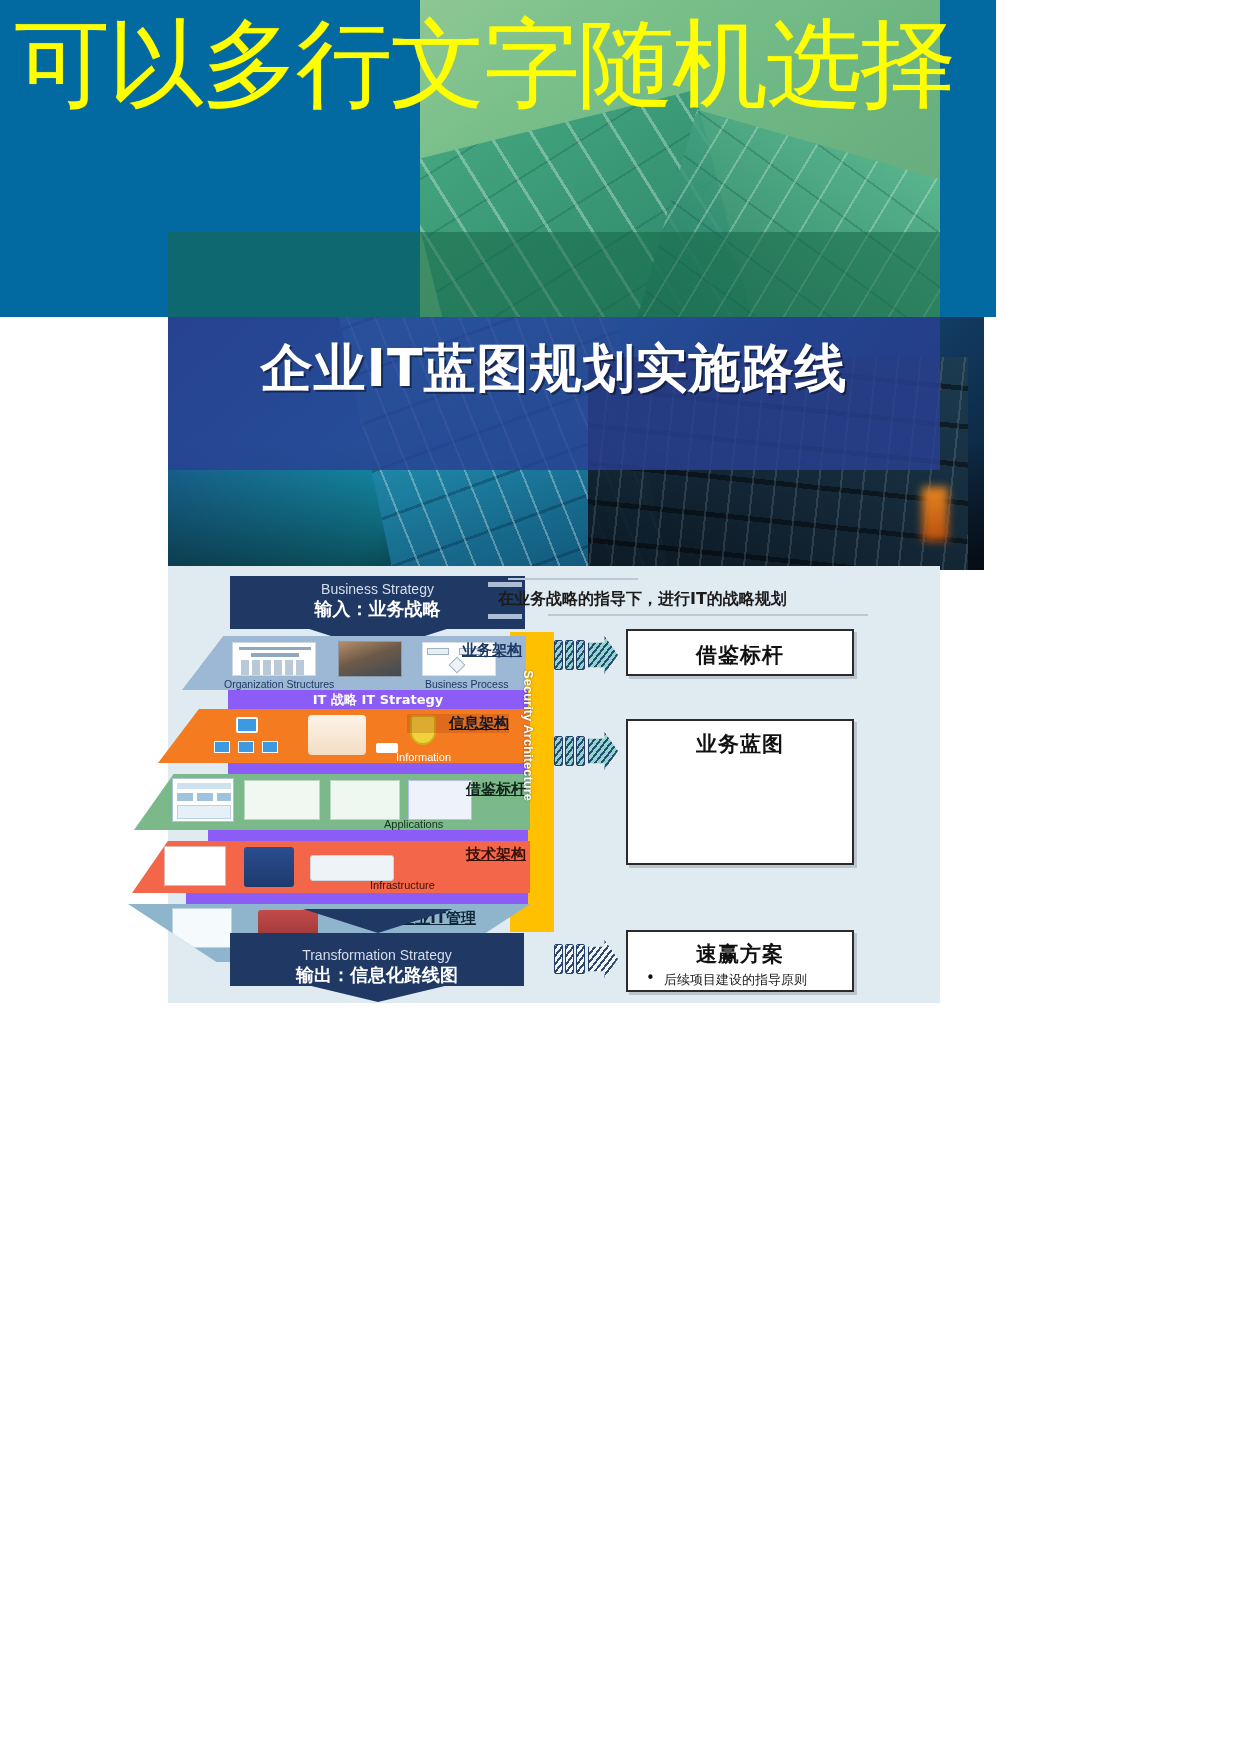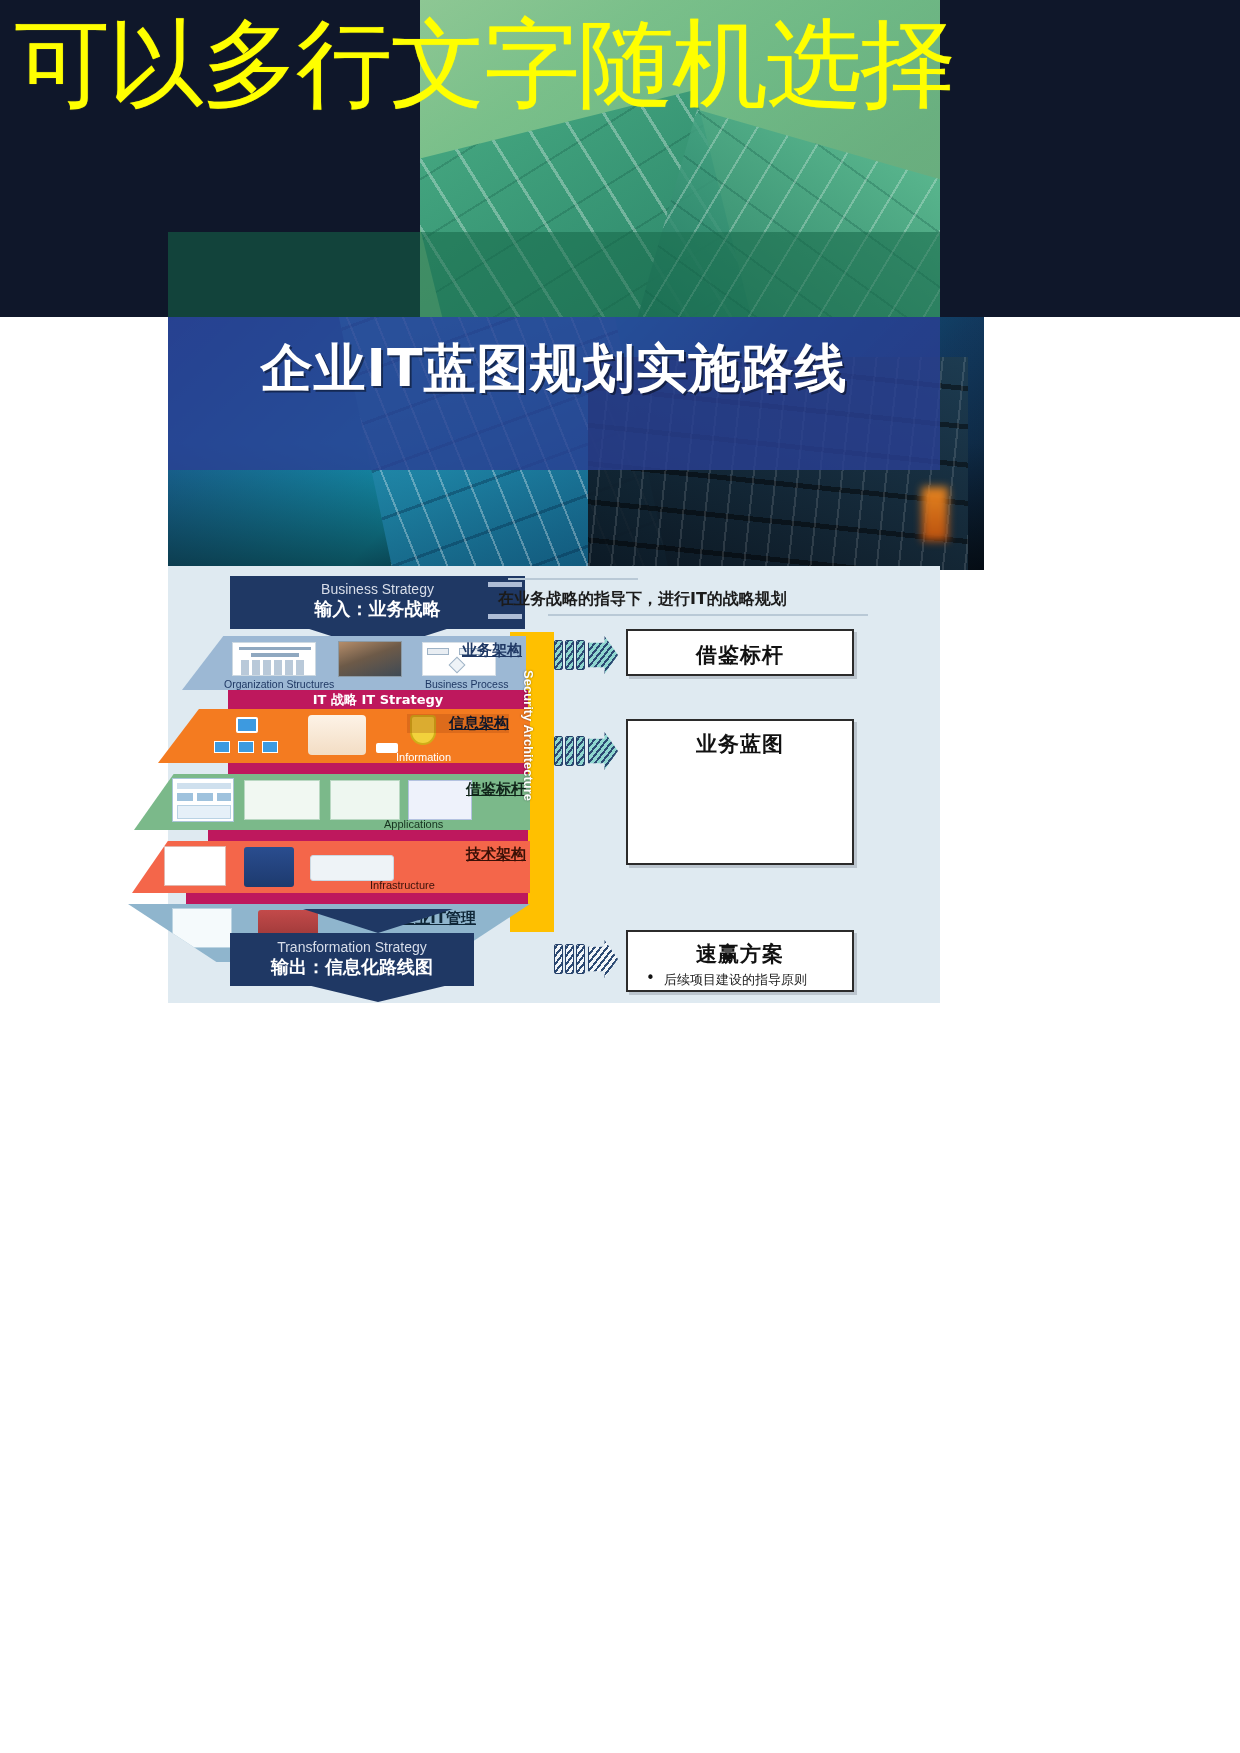--- a/index.html
+++ b/index.html
@@ -7,23 +7,23 @@
     width: 1240px;
     height: 1753px;
     background: #ffffff;
     font-family: "Liberation Sans", "DejaVu Sans", sans-serif;
     overflow: hidden;
   }
 
   
   .hero {
     position: relative;
-    width: 1240px;
+    width: 996px;
     height: 317px;
-    background: #0f172a;
+    background: #0369a1;
     overflow: hidden;
   }
   .hero-photo {
     position: absolute;
     left: 420px;
     top: 0px;
     width: 520px;
     height: 317px;
     background:
       linear-gradient(180deg, rgba(135,194,136,0.72), rgba(135,194,136,0.72)),
@@ -229,21 +229,21 @@
   }
   .layer .en-center {
     position: absolute;
     font-size: 11px;
     font-family: "Liberation Sans", sans-serif;
     white-space: nowrap;
   }
 
   .sep-bar {
     position: absolute;
-    background: #be185d;
+    background: #8b5cf6;
     height: 11px;
   }
   .sep-bar.with-label {
     height: 19px;
     color: #fff;
     text-align: center;
     font-size: 13px;
     line-height: 19px;
     font-weight: bold;
     font-family: "DejaVu Sans", sans-serif;
@@ -320,23 +320,23 @@
     background: repeating-linear-gradient(-52deg, #2c4a73 0px, #2c4a73 2px, #f2f6f9 2px, #f2f6f9 5px);
     border: 1.4px solid #24406a;
     clip-path: polygon(0 18%, 55% 18%, 55% 0, 100% 50%, 55% 100%, 55% 82%, 0 82%);
   }
   .arrow3d.teal .seg, .arrow3d.teal .head {
     background: repeating-linear-gradient(-52deg, #2c4a73 0px, #2c4a73 2px, #8fd6cf 2px, #8fd6cf 5px);
   }
 
   
   #output-box {
-    left: 62px; top: 367px; width: 244px; height: 53px;
+    left: 62px; top: 367px; width: 294px; height: 53px;
     clip-path: polygon(0 0, 100% 0, 100% 100%, 50% 100%, 0 100%);
-    padding-top: 6px;
+    padding-top: 14px;
   }
   #output-arrow-top {
     position: absolute;
     left: 135px; top: 343px;
     width: 150px; height: 24px;
     background: #1f3864;
     clip-path: polygon(0 0, 100% 0, 50% 100%);
   }
   #output-arrow-bottom {
     position: absolute;

